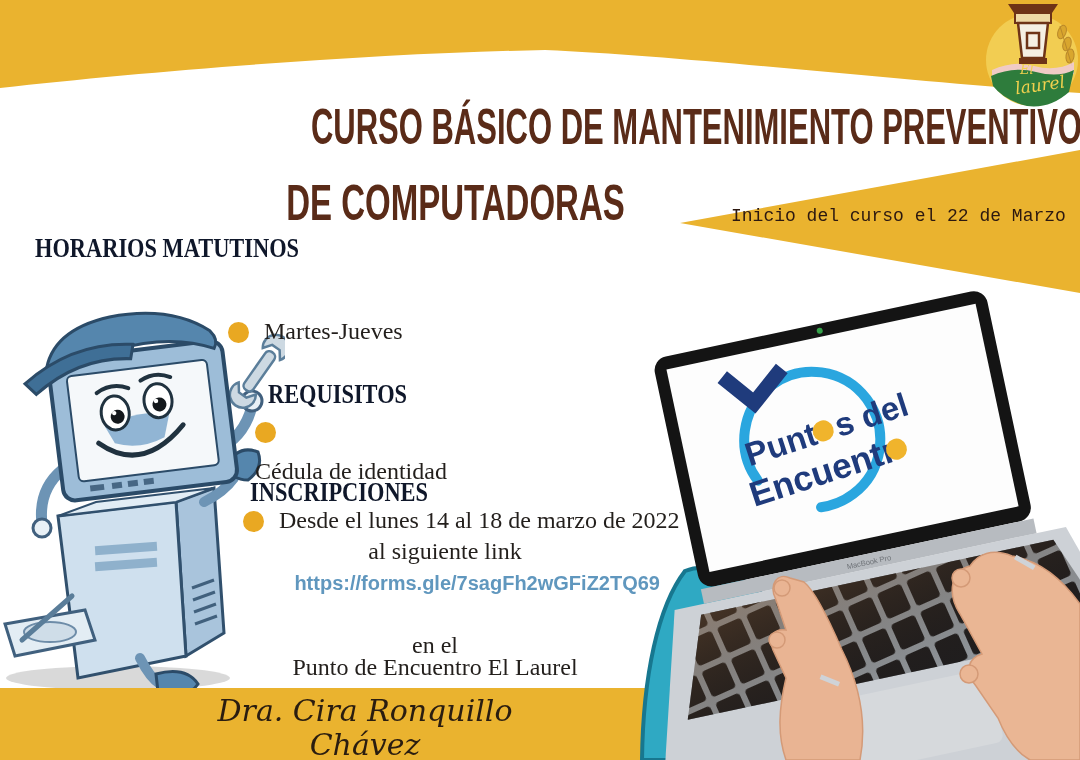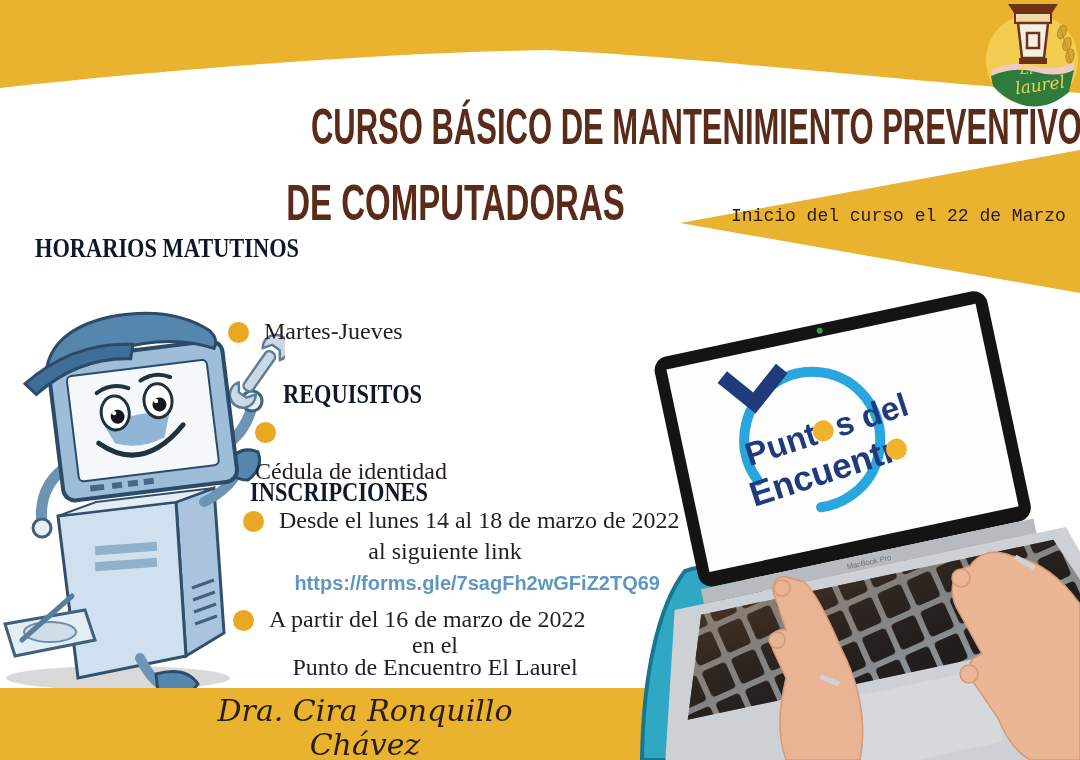--- a/index.html
+++ b/index.html
@@ -136,41 +136,37 @@
 
   <div class="abs gold-h" style="left:35px;top:232px;">
     <span>HORARIOS MATUTINOS</span>
   </div>
 
   <div class="abs row" style="left:228px;top:318px;">
     <span class="dot"></span>
     <span class="body-t">Martes-Jueves</span>
   </div>
 
-  <div class="abs gold-h" style="left:283px;top:378px;font-family:Liberation Serif, serif;">
+  <div class="abs gold-h" style="left:268px;top:378px;font-family:Liberation Serif, serif;">
     <span>REQUISITOS</span>
   </div>
   <div class="abs row" style="left:255px;top:418px;flex-direction:column;">
     <span class="dot"></span>
     <span class="body-t">Cédula de identidad</span>
   </div>
 
   <div class="abs gold-h" style="left:250px;top:476px;">
     <span>INSCRIPCIONES</span>
   </div>
   <div class="abs row" style="left:243px;top:507px;">
     <span class="dot"></span>
     <span class="body-t">Desde el lunes 14 al 18 de marzo de 2022</span>
   </div>
   <div class="abs center-t" style="left:280px;top:538px;width:330px;">al siguiente link</div>
   <div class="abs link-t" style="left:230px;top:572px;width:430px;text-align:right;">https://forms.gle/7sagFh2wGFiZ2TQ69</div>
-  <div class="abs row" style="left:233px;top:606px;">
-    <span class="dot"></span>
-    <span class="body-t">A partir del 16 de marzo de 2022</span>
-  </div>
   <div class="abs center-t" style="left:280px;top:632px;width:310px;">en el</div>
   <div class="abs center-t" style="left:230px;top:654px;width:410px;">Punto de Encuentro El Laurel</div>
 
   <div class="abs bottom-bar"></div>
   <div class="abs photo-patch"></div>
   <div class="abs sig-block">
     <div class="sig-name">Dra. Cira Ronquillo Chávez</div>
 
   </div>
 

